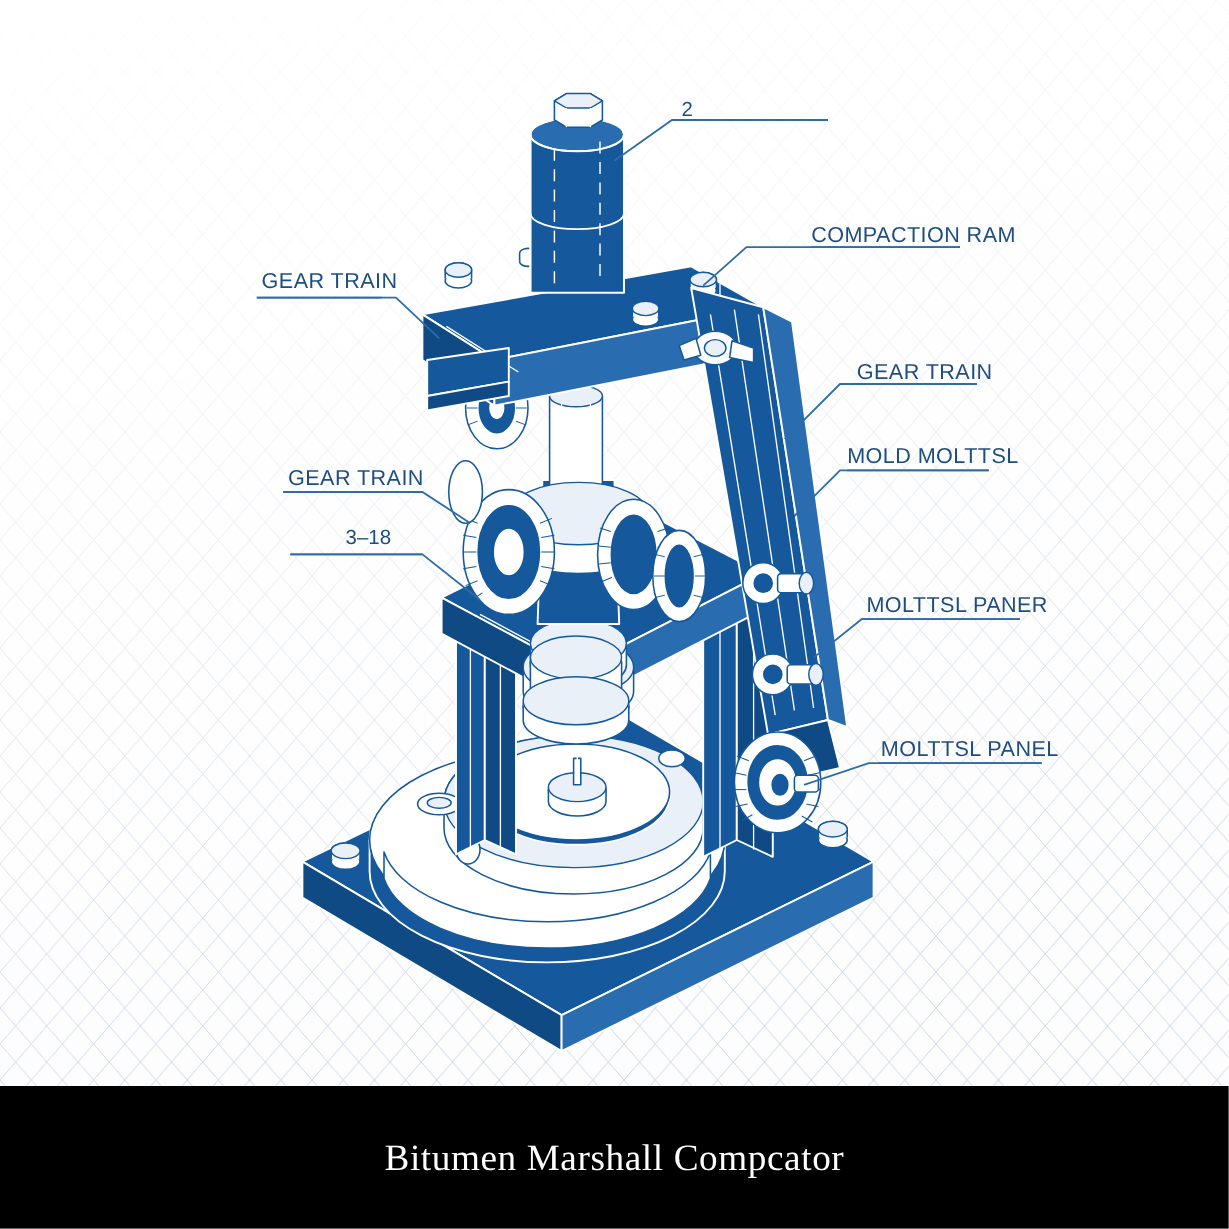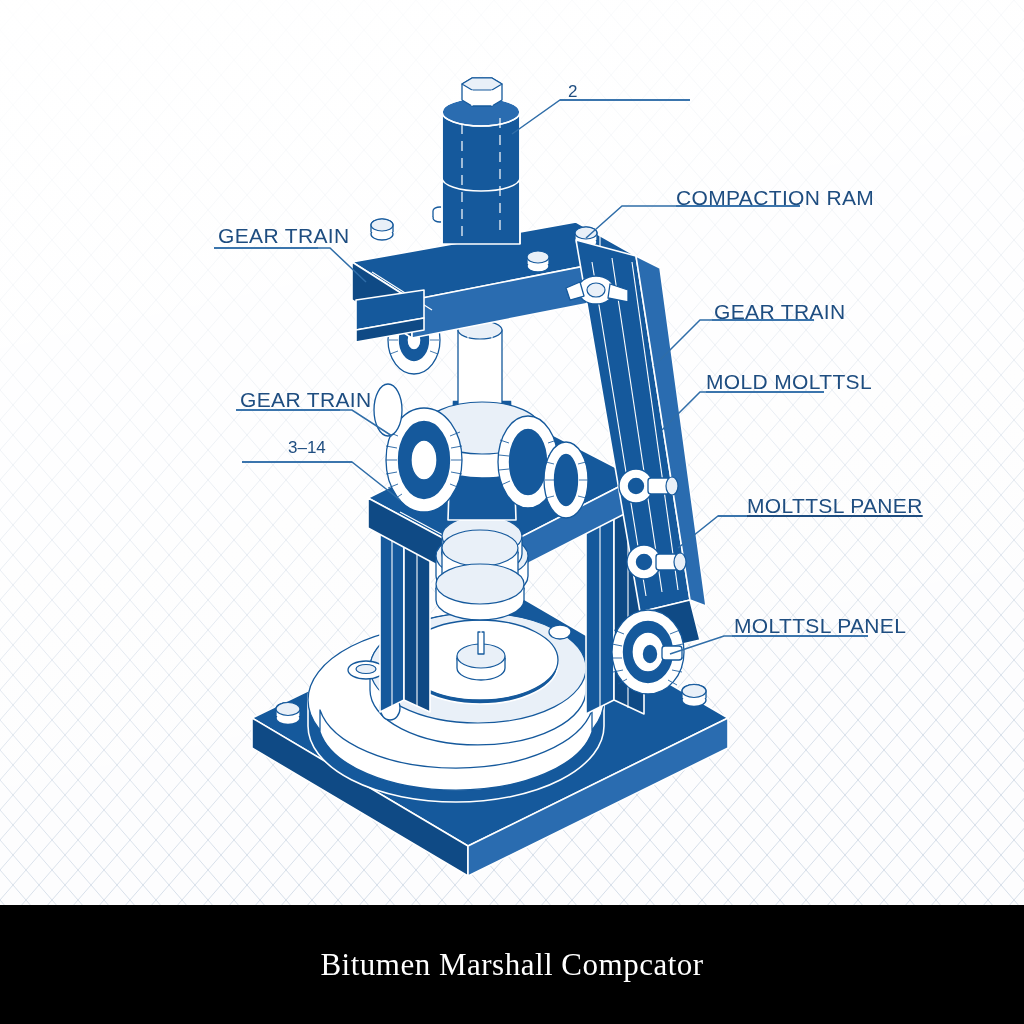--- a/index.html
+++ b/index.html
@@ -11,21 +11,21 @@
 
   
   #grid-bg{position:absolute;left:0;top:0;width:1024px;height:905px;
            background:#fdfdfe;overflow:hidden;}
   #grid-bg svg{position:absolute;left:0;top:0;}
 
   
   #drawing{position:absolute;left:0;top:0;width:1024px;height:905px;}
 
   
-  .lbl{position:absolute;color:#1e4d80;font-size:21px;letter-spacing:.35px;
+  .lbl{position:absolute;color:#1e4d80;font-size:18px;letter-spacing:.35px;
        white-space:nowrap;font-family:"Liberation Sans","DejaVu Sans",sans-serif;}
   .lbl.num{font-size:17px;letter-spacing:0;}
 
   
   #caption-bar{position:absolute;left:0;top:905px;width:1024px;height:119px;
                background:#000;display:flex;align-items:center;justify-content:center;}
   #caption-text{color:#fff;font-size:31px;letter-spacing:.5px;
                 font-family:"Liberation Serif","DejaVu Serif",serif;font-weight:400;}
 </style>
 </head>
@@ -412,23 +412,23 @@
     <span class="lbl" style="left:676px;top:186px;">COMPACTION RAM</span>
 
     <span class="lbl" style="left:218px;top:224px;">GEAR TRAIN</span>
 
     <span class="lbl" style="left:714px;top:300px;">GEAR TRAIN</span>
 
     <span class="lbl" style="left:706px;top:370px;">MOLD MOLTTSL</span>
 
     <span class="lbl" style="left:240px;top:388px;">GEAR TRAIN</span>
 
-    <span class="lbl num" style="left:288px;top:438px;">3–14</span>
-
-    <span class="lbl" style="left:747px;top:494px;text-decoration:underline;">MOLTTSL PANER</span>
+    <span class="lbl num" style="left:288px;top:438px;">3–18</span>
+
+    <span class="lbl" style="left:722px;top:494px;">MOLTTSL PANER</span>
 
     <span class="lbl" style="left:734px;top:614px;">MOLTTSL PANEL</span>
   </div>
 
   <div id="caption-bar">
     <span id="caption-text">Bitumen Marshall Compcator</span>
   </div>
 
 </div>
 

